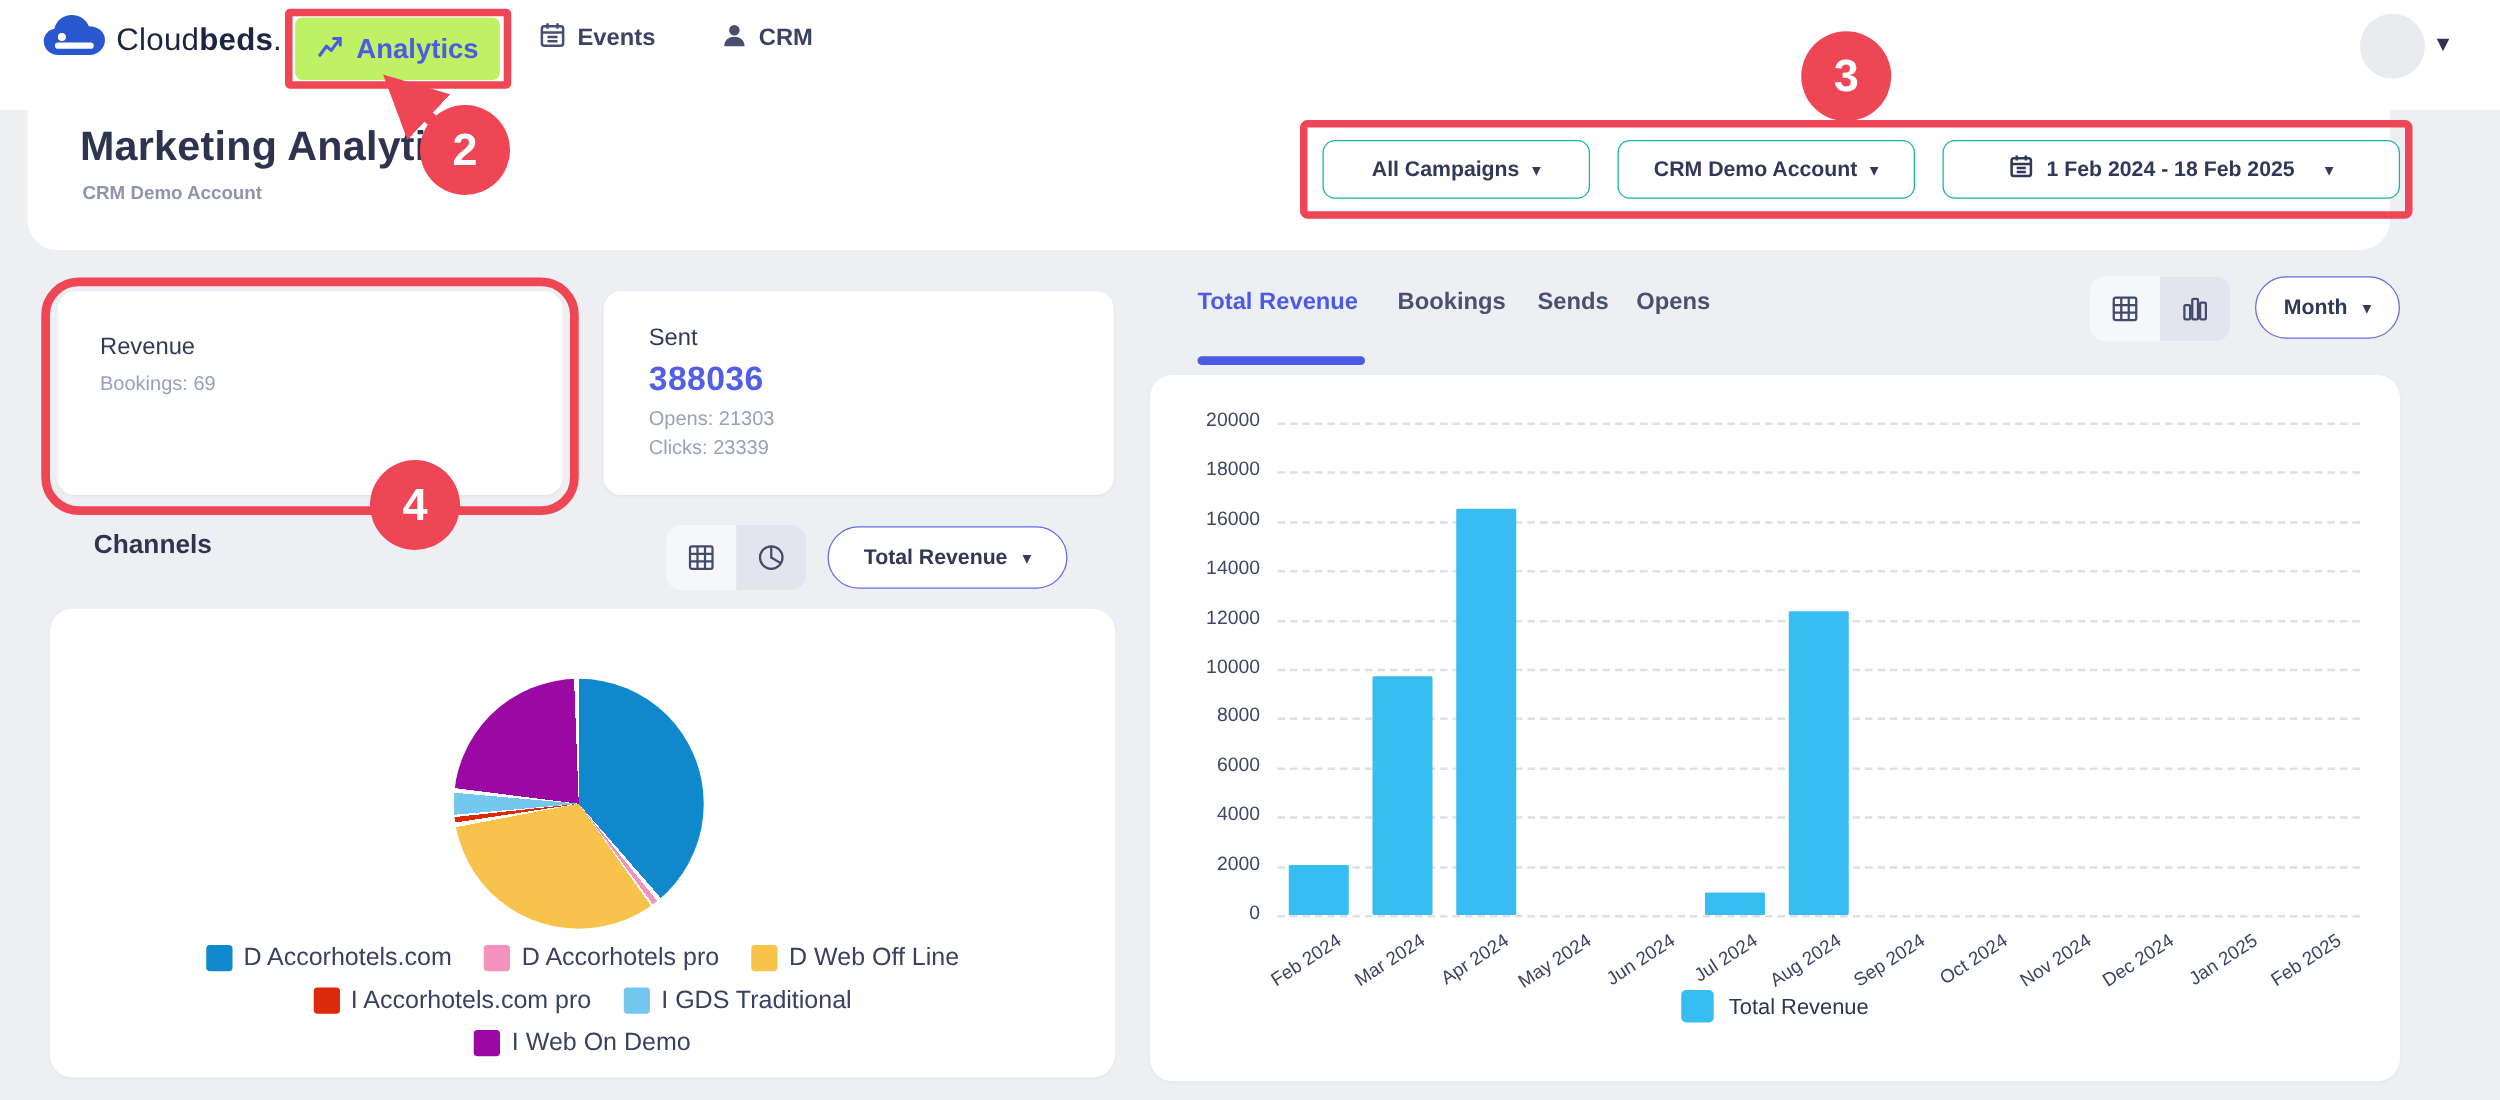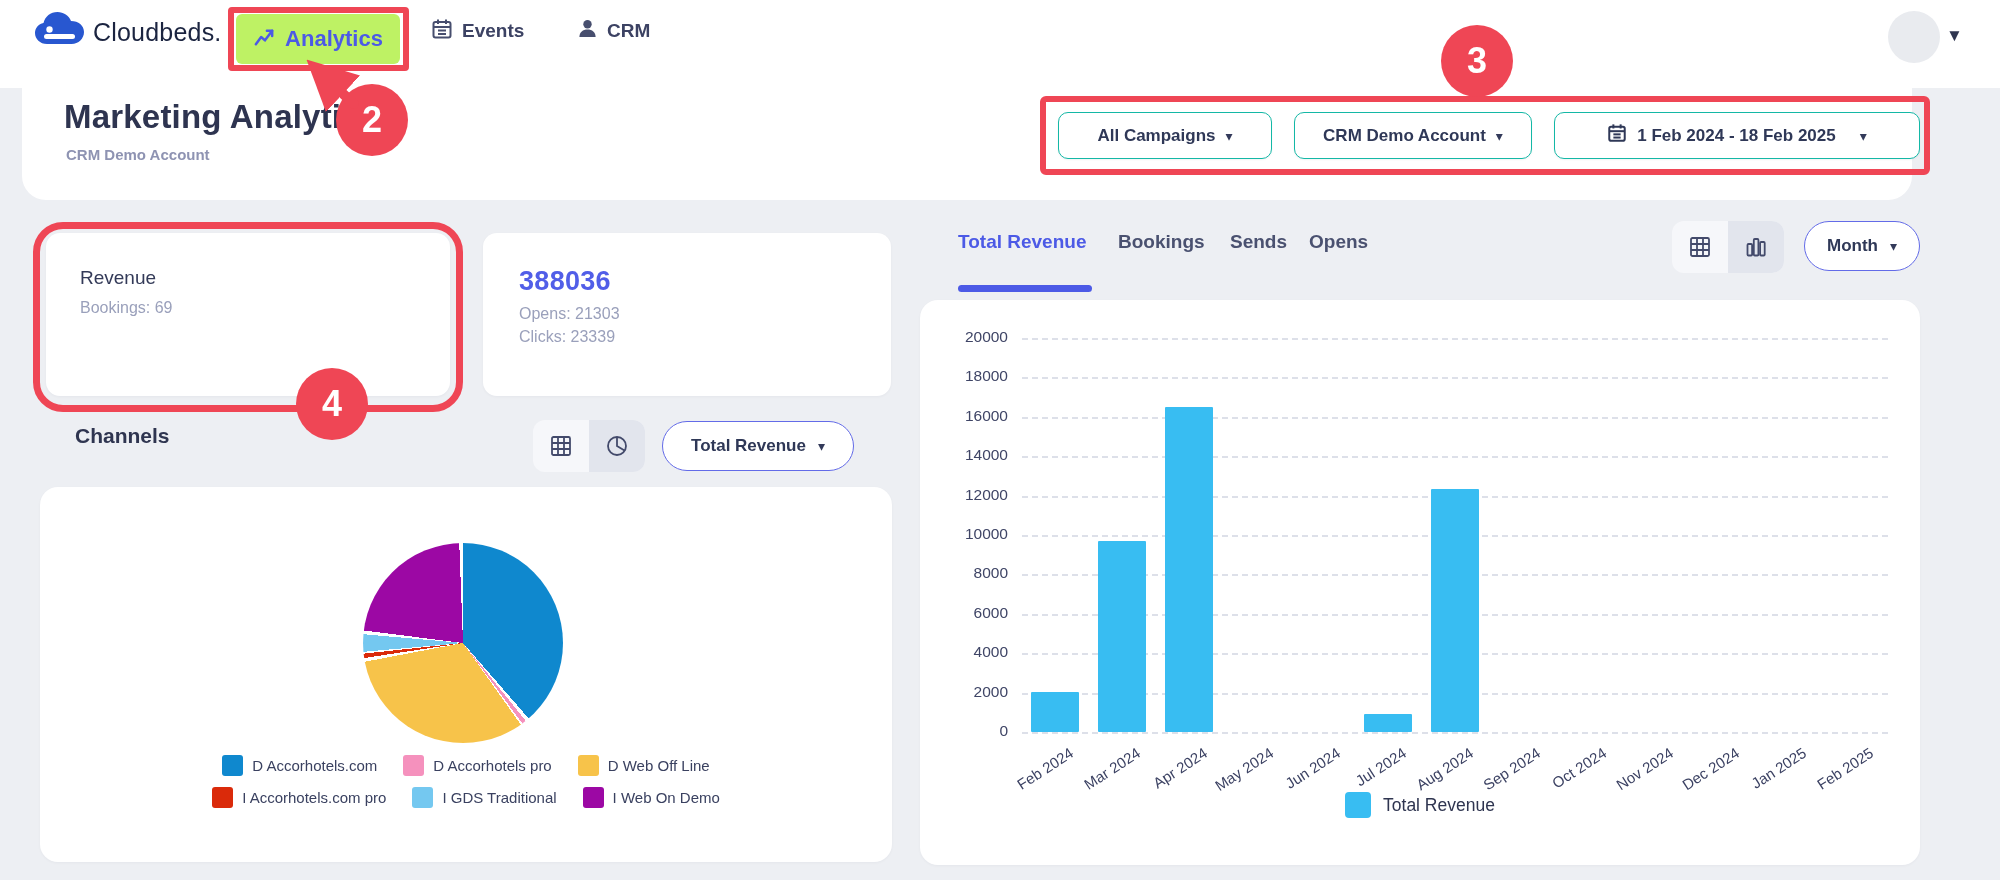--- a/index.html
+++ b/index.html
@@ -4,21 +4,21 @@
 <style>
   html,body{margin:0;padding:0;background:#dfe1e6;}
   *{box-sizing:border-box;font-family:"Liberation Sans","DejaVu Sans",sans-serif;}
   #stage{position:relative;width:2000px;height:880px;background:#edeff3;overflow:hidden;}
   .abs{position:absolute;}
 
   
   .topnav{left:0;top:0;width:2000px;height:88px;background:#ffffff;}
   .logo{left:33px;top:10px;height:44px;display:flex;align-items:center;gap:6px;cursor:pointer;}
   .logo-text{font-size:25px;color:#1b2440;letter-spacing:.2px;}
-  .logo-text b{font-weight:400;}
+  .logo-text b{font-weight:700;}
   .nav-item{top:15px;height:32px;display:flex;align-items:center;gap:9px;font-size:19px;font-weight:600;color:#3c4263;cursor:pointer;}
   .tab-analytics{left:236px;top:14px;width:164px;height:50px;background:#bef264;border-radius:6px;
     display:flex;align-items:center;justify-content:center;gap:9px;font-size:22px;font-weight:700;color:#4c5ae6;cursor:pointer;}
   .avatar{left:1888px;top:11px;width:52px;height:52px;border-radius:50%;background:#e9ebef;cursor:pointer;}
   .caret{font-size:14px;color:#333a5a;line-height:1;}
   .nav-caret{left:1946px;top:26px;font-size:17px;color:#2f3550;cursor:pointer;}
 
   
   .band{left:22px;top:88px;width:1890px;height:112px;background:#ffffff;border-radius:0 0 24px 24px;}
   .page-title{left:64px;top:98px;font-size:33px;font-weight:700;color:#2e3450;letter-spacing:.2px;}
@@ -51,21 +51,21 @@
   .pill-dd{background:#ffffff;border:1.5px solid #636be8;border-radius:25px;display:flex;align-items:center;justify-content:center;
     gap:12px;font-size:17px;font-weight:700;color:#2f3857;cursor:pointer;}
   .dd-metric{left:662px;top:421px;width:192px;height:50px;}
   .dd-month{left:1804px;top:221px;width:116px;height:50px;}
 
   
   .channels-card{left:40px;top:487px;width:852px;height:375px;border-radius:18px;}
   .pie{left:363px;top:543px;width:200px;height:200px;border-radius:50%;cursor:pointer;}
   .pie-legend{left:40px;top:755px;width:852px;display:flex;flex-wrap:wrap;justify-content:center;
     column-gap:26px;row-gap:11px;padding:0 116px;}
-  .leg-item{display:flex;align-items:center;gap:9px;font-size:15px;color:#3a4160;cursor:pointer;}
+  .leg-item{display:flex;align-items:center;gap:9px;font-size:20px;color:#3a4160;cursor:pointer;}
   .leg-swatch{width:21px;height:21px;border-radius:3px;flex:0 0 auto;}
 
   
   .tab{top:231px;font-size:19px;font-weight:600;color:#4a5170;cursor:pointer;}
   .tab.active{font-weight:700;color:#4c5ae6;}
   .tab-underline{left:958px;top:285px;width:134px;height:7px;border-radius:3.5px;background:#4c5ae6;}
 
   
   .chart-card{left:920px;top:300px;width:1000px;height:565px;border-radius:18px;}
   .gridline{position:absolute;border-top:2px dashed #dde0e9;height:0;}
@@ -170,20 +170,21 @@
     <span>1 Feb 2024 - 18 Feb 2025</span>
     <span class="caret" style="margin-left:14px;">▾</span>
   </div>
 
   <div class="abs card revenue-card">
     <div class="stat-title">Revenue</div>
     <div class="stat-sub">Bookings: 69</div>
   </div>
 
   <div class="abs card sent-card">
+    <div class="stat-title">Sent</div>
     <div class="stat-value" style="margin-top:6px;">388036</div>
     <div class="stat-sub" style="margin-top:8px;">Opens: 21303</div>
     <div class="stat-sub">Clicks: 23339</div>
   </div>
 
   <div class="abs channels-title">Channels</div>
 
   <div class="abs toggle toggle-left">
     <div class="toggle-seg">
       <svg width="24" height="24" viewBox="0 0 24 24" fill="none" stroke="#434a6b" stroke-width="1.8">

